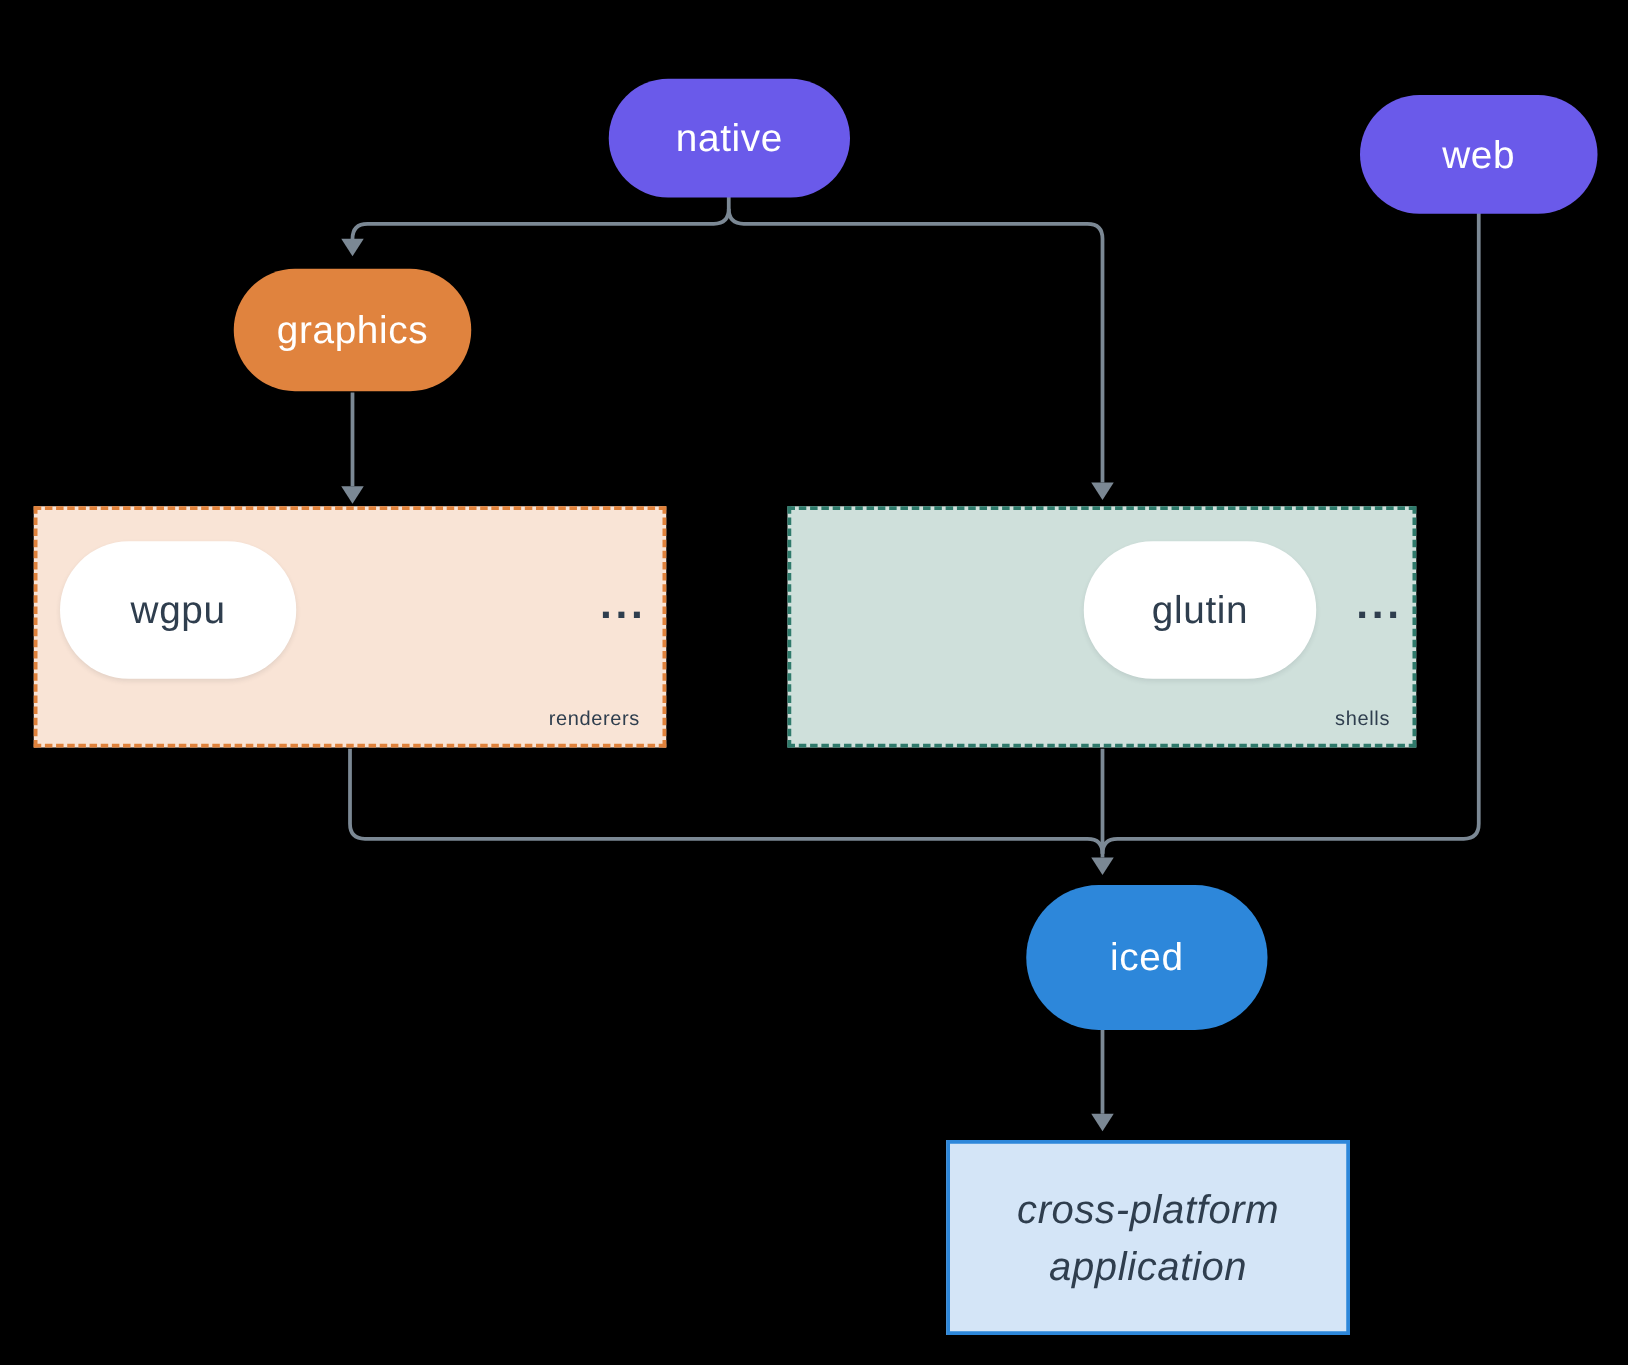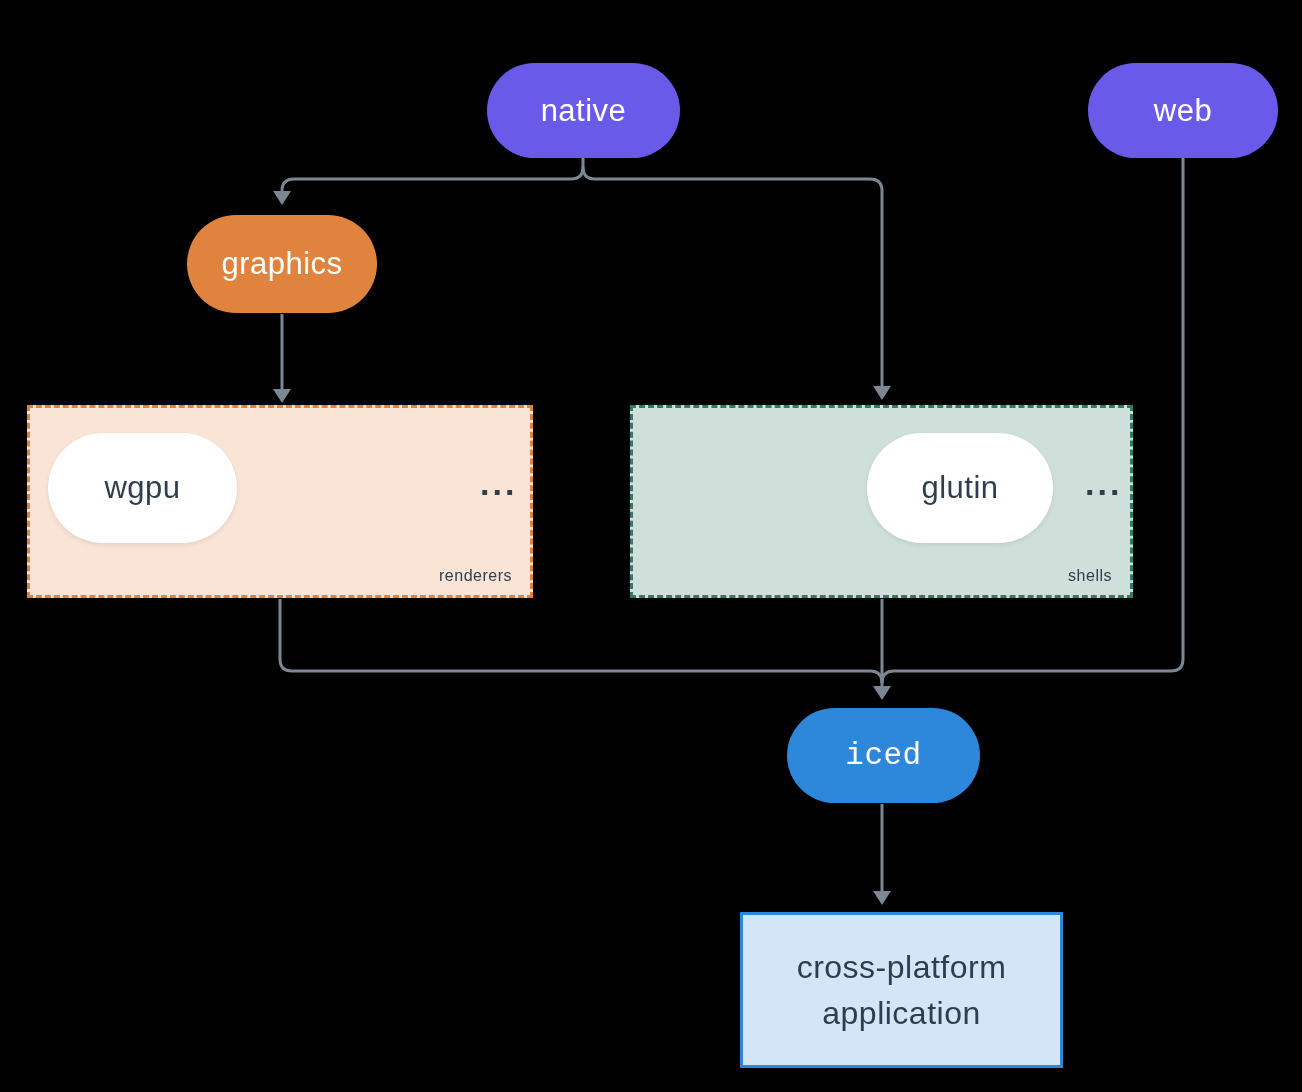--- a/index.html
+++ b/index.html
@@ -43,23 +43,23 @@
   }
   .pill.platform { background: var(--platform-pill, #6a5aea); margin-top: 40px; }
   .pill.graphics { background: var(--graphics-pill, #e0833e); }
   .pill.iced     { background: var(--iced-pill, #2d87da); }
   .pill.white {
     background: #ffffff;
     color: var(--dark-text, #2f3e4e);
     box-shadow: 0 2px 4px rgba(40,50,60,0.10);
   }
   #node-native   { left: 487px;  top: 23px;  width: 193px; height: 95px; }
-  #node-web      { left: 1088px; top: 23px;  width: 190px; height: 95px; }
+  #node-web      { left: 1088px; top: 36px;  width: 190px; height: 95px; }
   #node-graphics { left: 187px;  top: 215px; width: 190px; height: 98px; }
-  #node-iced     { left: 787px;  top: 708px; width: 193px; height: 95px; font-family: Liberation Mono, monospace; }
+  #node-iced     { left: 821px;  top: 708px; width: 193px; height: 116px; }
 
   .group {
     position: absolute;
     box-sizing: border-box;
   }
   #group-renderers {
     left: 27px; top: 405px; width: 506px; height: 193px;
     background: var(--renderers-box-fill, #f9e4d6);
     border: 3px dashed var(--renderers-box-border, #e0823c);
   }
@@ -90,33 +90,34 @@
   .group .group-label {
     position: absolute;
     right: 18px;
     bottom: 10px;
     font-size: 16px;
     letter-spacing: 0.5px;
     color: var(--dark-text, #2f3e4e);
   }
   #node-application {
     position: absolute;
-    left: 740px; top: 912px; width: 323px; height: 156px;
+    left: 757px; top: 912px; width: 323px; height: 156px;
     box-sizing: border-box;
     background: var(--app-box-fill, #d4e5f7);
     border: 3px solid var(--app-box-border, #2d87da);
     display: flex;
     align-items: center;
     justify-content: center;
     text-align: center;
     padding: 0 30px;
     font-size: 32px;
     line-height: 46px;
     letter-spacing: 0.5px;
     color: var(--dark-text, #2f3e4e);
+    font-style: italic;
   }
 </style>
 </head>
 <body>
 
 <div class="canvas">
 
   <svg class="edges" viewBox="0 0 1302 1092">
 
     <path class="edge" d="M583,119 L583,167 Q583,179 571,179 L294,179 Q282,179 282,191 L282,192"></path>

